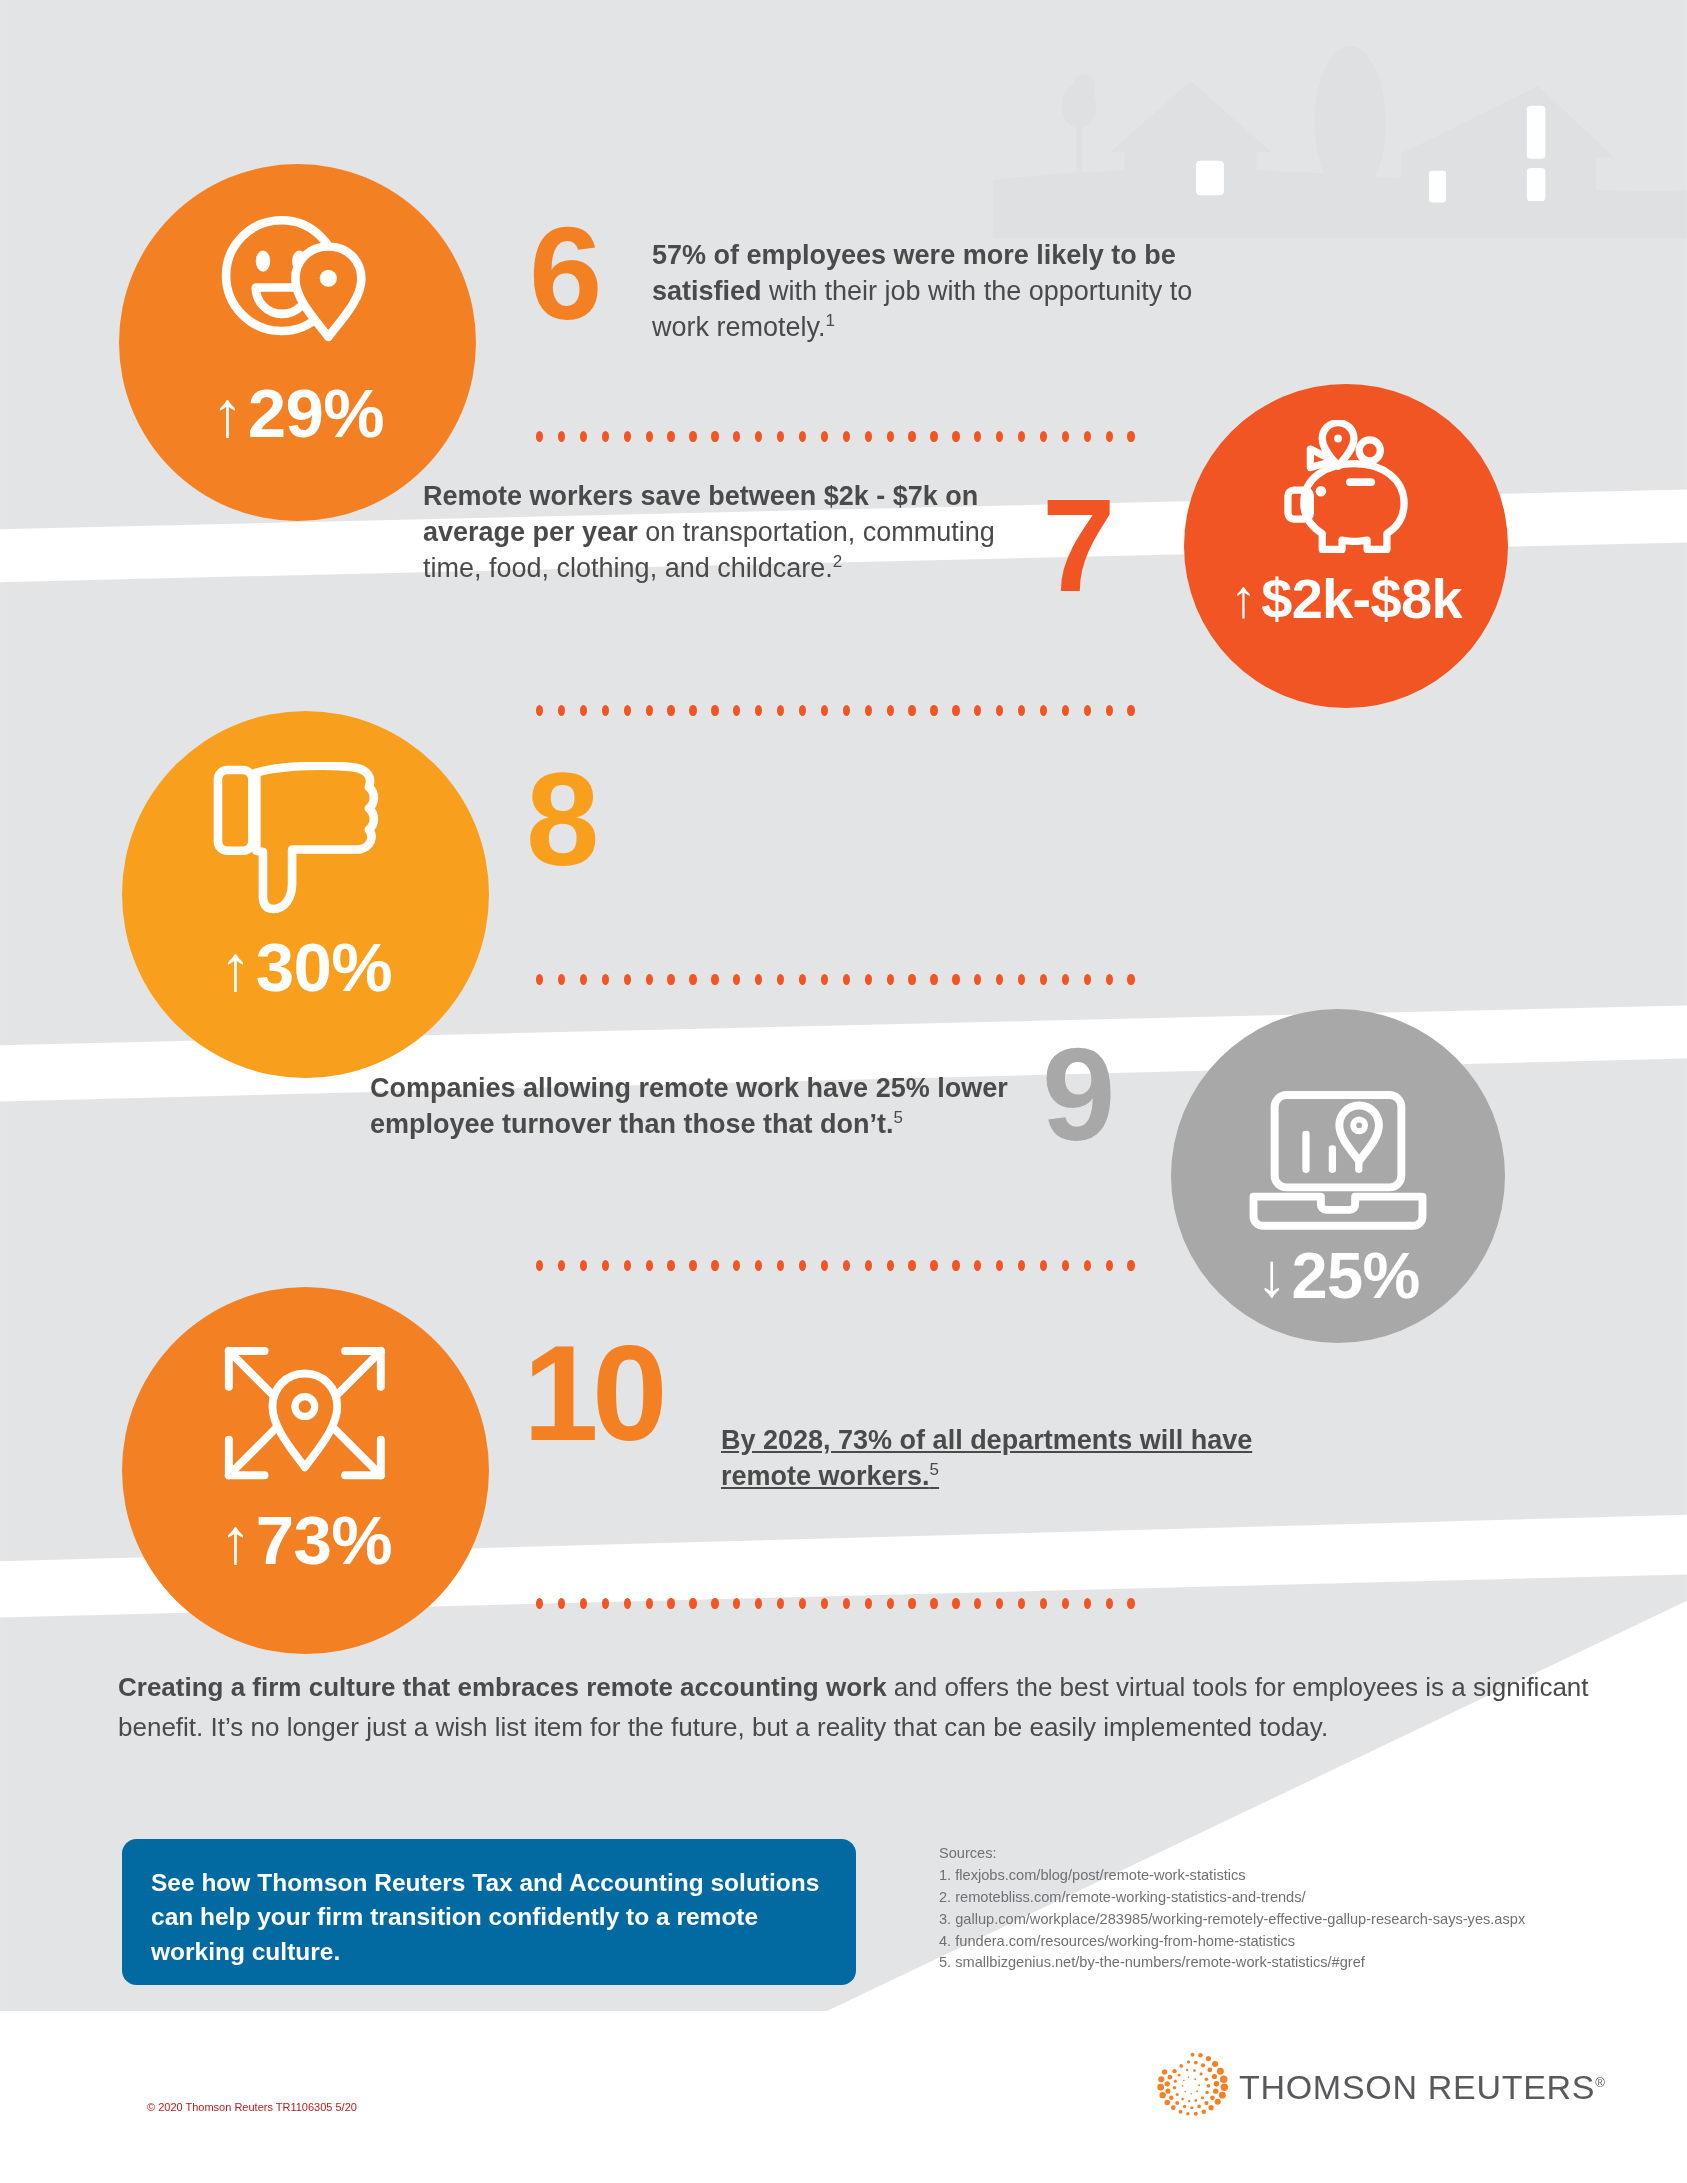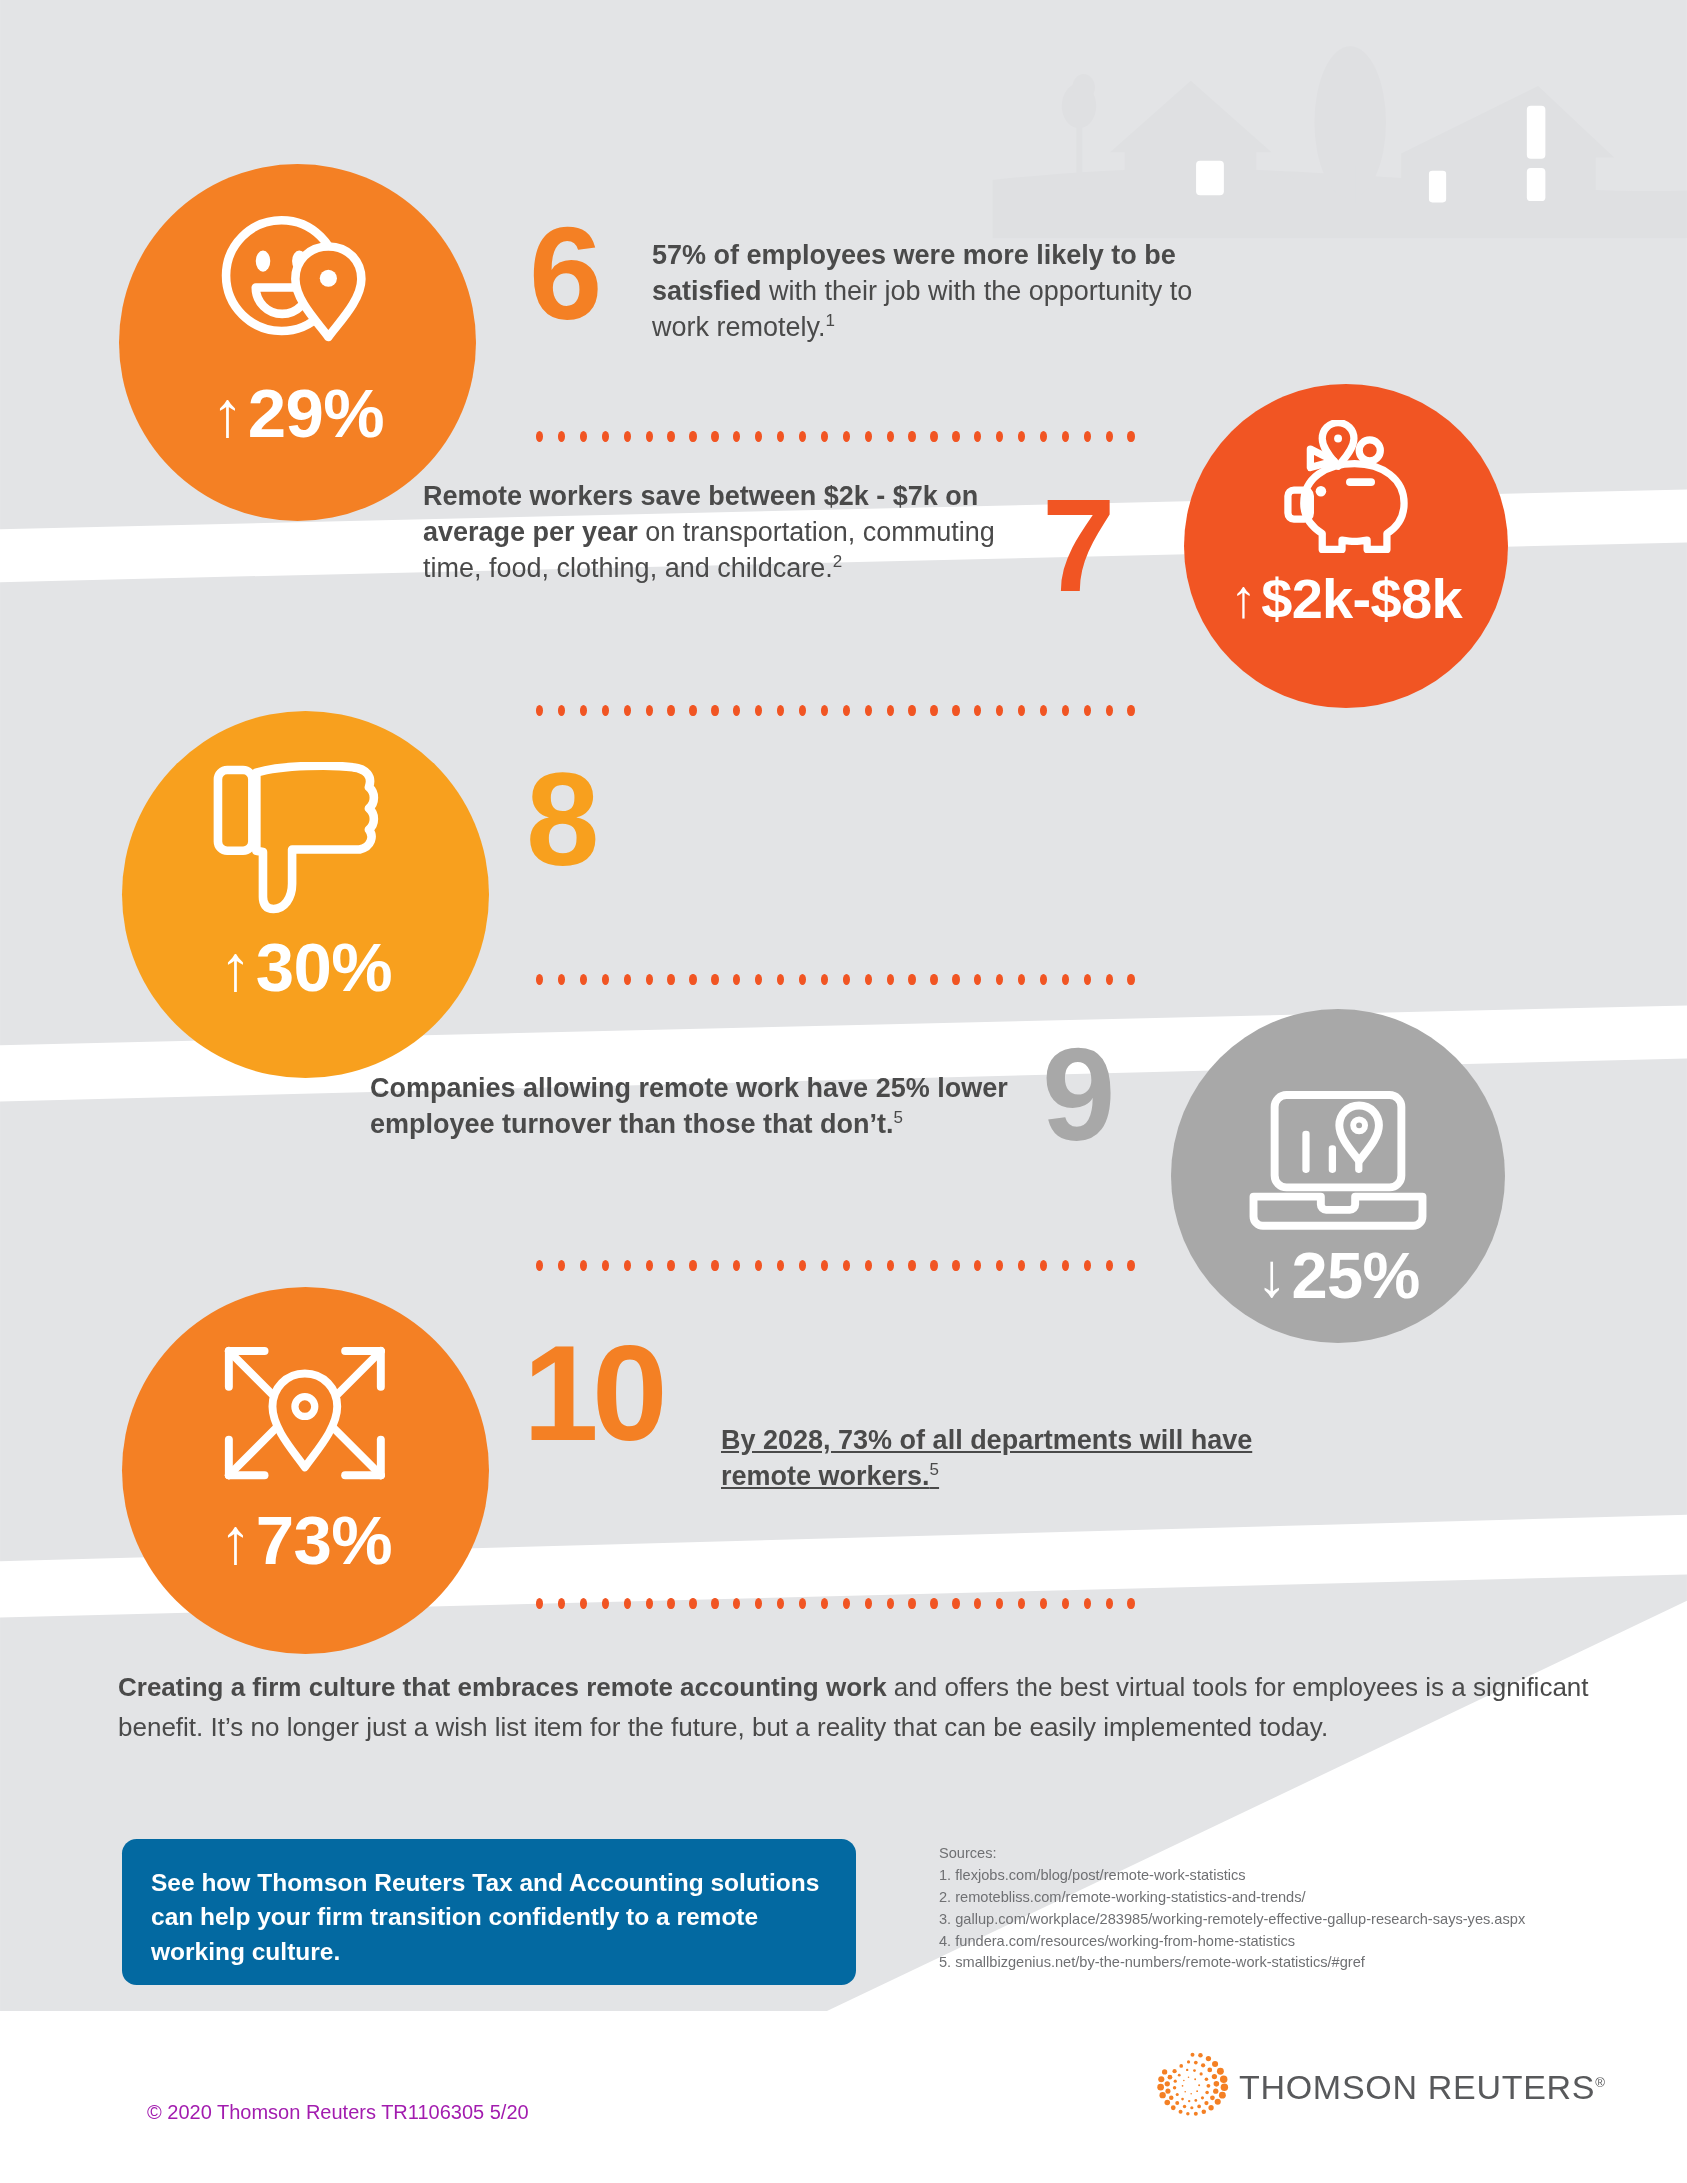--- a/index.html
+++ b/index.html
@@ -98,22 +98,22 @@
     position:absolute;
     color:#6f7073;
     font-size:14.6px;
     line-height:1.5;
   }
   .sources .srow { white-space:nowrap; }
 
   
   .copyright {
     position:absolute;
-    color:#a21caf;
-    font-size:20px;
+    color:#b91c1c;
+    font-size:11px;
   }
   .logo {
     position:absolute;
     display:flex;
     align-items:center;
     gap:8px;
   }
   .logo .wordmark {
     color:#58595b;
     font-size:34px;

